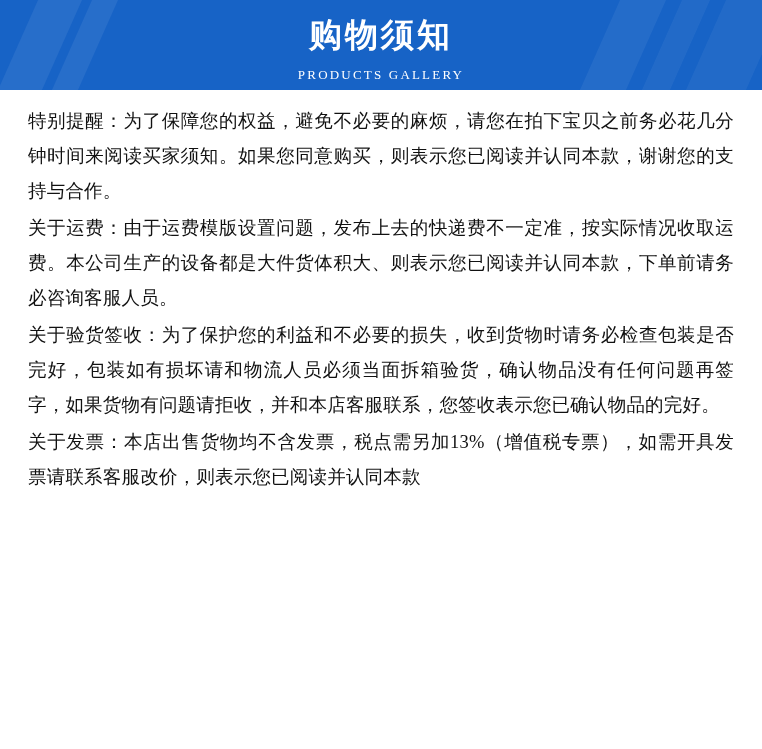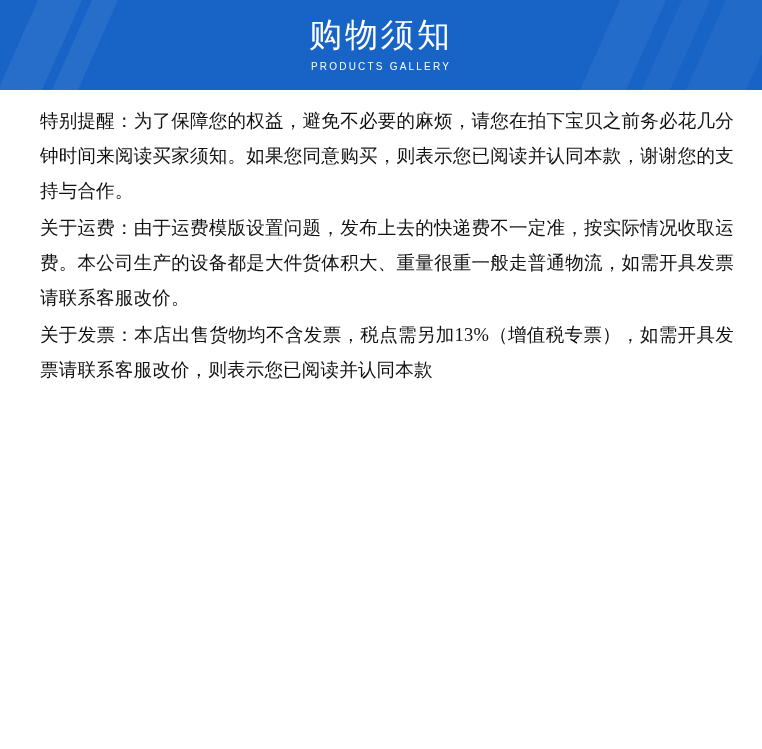--- a/index.html
+++ b/index.html
@@ -47,37 +47,37 @@
     height: 90px;
     display: flex;
     flex-direction: column;
     align-items: center;
     justify-content: center;
   }
   .banner-title {
     color: #ffffff;
     font-family: "Liberation Serif", serif;
     font-size: 33px;
-    font-weight: normal;
+    font-weight: bold;
     letter-spacing: 3px;
     line-height: 40px;
-    margin: 0;
+    margin: 8px;
     text-align: center;
   }
   .banner-subtitle {
     color: #ffffff;
-    font-family: Liberation Sans, sans-serif;
-    font-size: 10px;
+    font-family: Liberation Serif, serif;
+    font-size: 13px;
     letter-spacing: 2.2px;
     line-height: 18px;
     margin: 3px 0 0 0;
     text-align: center;
   }
   .content {
-    padding: 14px 28px 0 40px;
+    padding: 14px 28px 0 28px;
     box-sizing: border-box;
   }
   .para {
     font-family: "Liberation Serif", serif;
     font-size: 18.5px;
     line-height: 35px;
     color: #111111;
     margin: 0 0 2px 0;
     text-align: justify;
     letter-spacing: 0.2px;
@@ -95,17 +95,18 @@
     <div class="stripe s4"></div>
     <div class="stripe s5"></div>
     <div class="banner-inner">
       <div class="banner-title">购物须知</div>
       <div class="banner-subtitle">PRODUCTS GALLERY</div>
     </div>
   </div>
 
   <div class="content">
     <p class="para">特别提醒：为了保障您的权益，避免不必要的麻烦，请您在拍下宝贝之前务必花几分钟时间来阅读买家须知。如果您同意购买，则表示您已阅读并认同本款，谢谢您的支持与合作。</p>
-    <p class="para">关于运费：由于运费模版设置问题，发布上去的快递费不一定准，按实际情况收取运费。本公司生产的设备都是大件货体积大、重量很重一般走普通物流，如需开具发票请联系客服改价。</p>
+    <p class="para">关于运费：由于运费模版设置问题，发布上去的快递费不一定准，按实际情况收取运费。本公司生产的设备都是大件货体积大、则表示您已阅读并认同本款，下单前请务必咨询客服人员。</p>
+    <p class="para">关于验货签收：为了保护您的利益和不必要的损失，收到货物时请务必检查包装是否完好，包装如有损坏请和物流人员必须当面拆箱验货，确认物品没有任何问题再签字，如果货物有问题请拒收，并和本店客服联系，您签收表示您已确认物品的完好。</p>
     <p class="para">关于发票：本店出售货物均不含发票，税点需另加13%（增值税专票），如需开具发票请联系客服改价，则表示您已阅读并认同本款</p>
   </div>
 
 </div>
 
 </body></html>

